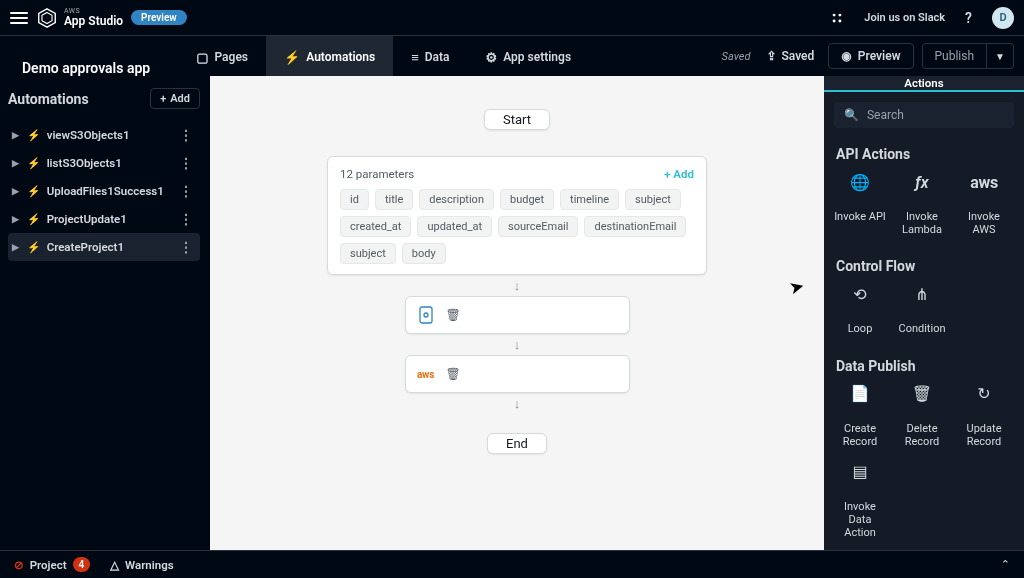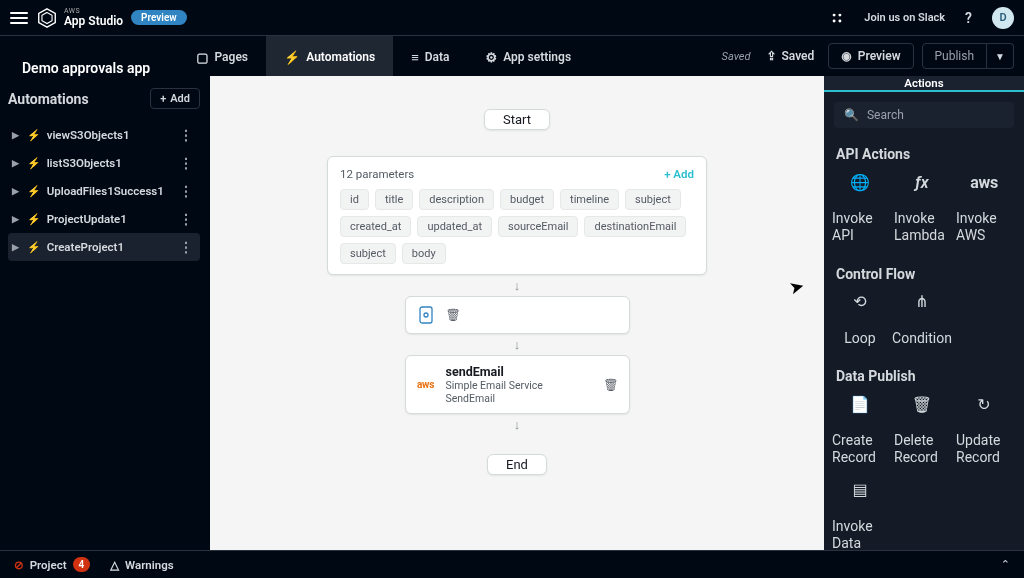--- a/index.html
+++ b/index.html
@@ -180,21 +180,21 @@
     display:flex; align-items:center; gap:8px;
     font-size:12px; color:var(--text-dim);
   }
   .section-label { font-size:14px; font-weight:700; padding:8px 12px 4px;}
   .action-grid { display:flex; flex-wrap:wrap; padding:0 6px 8px; gap:2px;}
   .action-card {
     width:60px; display:flex; flex-direction:column; align-items:center;
     padding:6px 2px; cursor:pointer; border-radius:4px;
   }
   .action-card .aicon { height:20px; display:flex; align-items:center; justify-content:center; font-size:16px; }
-  .action-card .alabel { font-size:14px; text-align:left; line-height:1.2; margin-top:18px;}
+  .action-card .alabel { font-size:11px; text-align:center; line-height:1.2; margin-top:18px;}
   .aws-text { font-size:11px; font-weight:700; letter-spacing:-0.3px;}
 
   
   .footer {
     position:absolute; bottom:0; left:0; right:0;
     height:28px; display:flex; align-items:center;
     padding:0 14px; gap:20px;
     border-top:1px solid var(--border-subtle);
     background: var(--bg-darker);
   }
@@ -358,24 +358,20 @@
             <circle cx="8" cy="9" r="2" fill="none" stroke="#3184c2" stroke-width="1.3"></circle>
           </svg>
       </div>
       <span class="trash">🗑</span>
     </div>
 
     <div class="arrow-down">↓</div>
 
     <div class="node step-node">
       <div class="step-icon-box aws-icon-box">aws</div>
-      <div class="step-text">
-        <div class="step-title">sendEmail</div>
-        <div class="step-sub">Simple Email Service SendEmail</div>
-      </div>
       <span class="trash">🗑</span>
     </div>
 
     <div class="arrow-down">↓</div>
 
     <div class="node end-node">End</div>
   </div>
 
   <div class="right-panel">
     <div class="right-tabs">

